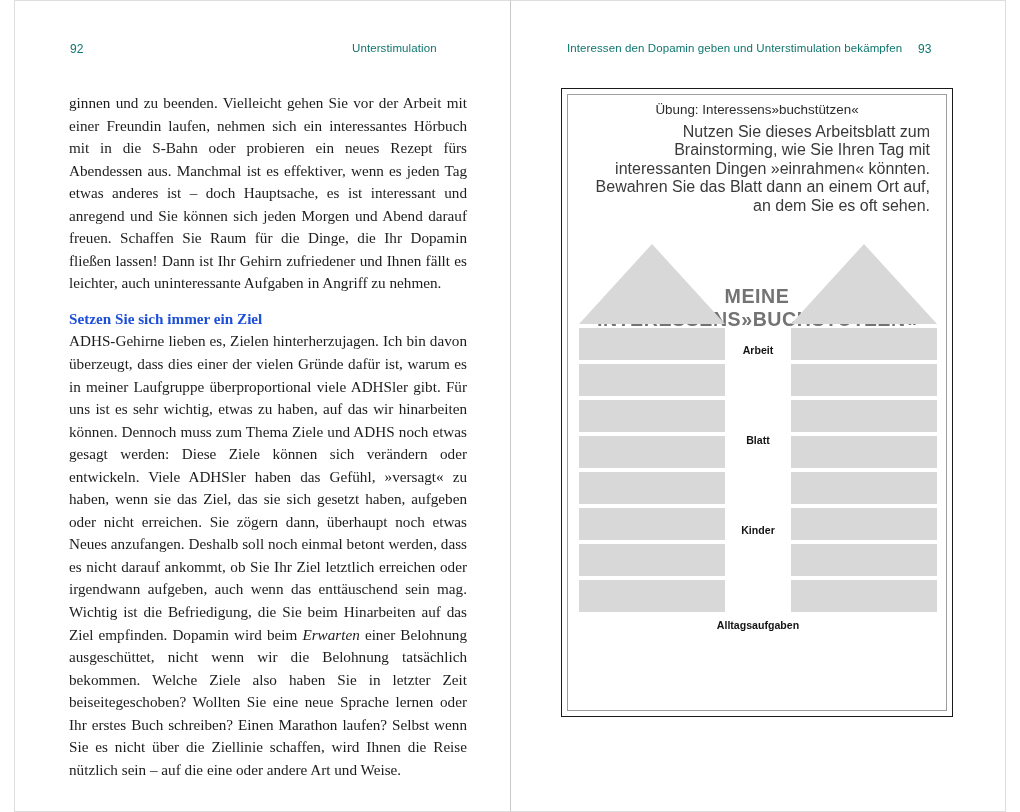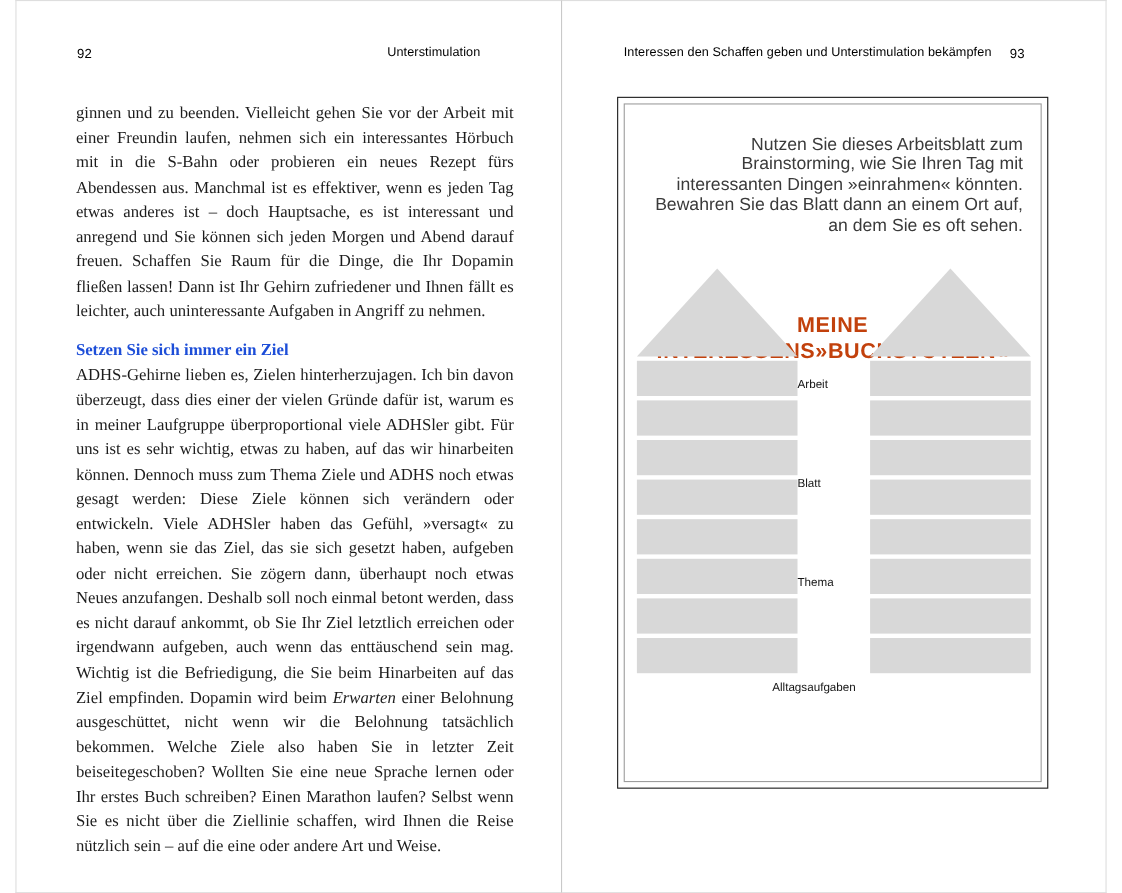--- a/index.html
+++ b/index.html
@@ -26,21 +26,21 @@
     box-sizing: border-box;
   }
   .page.left  { left: 14px;  width: 496px; border: 1px solid #dedede; border-right: none; }
   .page.right { left: 510px; width: 496px; border: 1px solid #dedede; border-left: 1px solid #c9c9c9; }
 
   
   .runhead {
     position: absolute;
     font-family: "Liberation Sans", "DejaVu Sans", sans-serif;
     font-size: 11.5px;
-    color: #000000;
+    color: #0f766e;
     letter-spacing: .1px;
     white-space: nowrap;
   }
   .runhead.folio { font-size: 12px; }
 
   #left-folio    { left: 70px;  top: 42px; }
   #left-title    { left: 352px; top: 42px; }
   #right-title   { left: 567px; top: 42px; }
   #right-folio   { left: 918px; top: 42px; }
 
@@ -107,21 +107,21 @@
     color: #3a3a3a;
   }
   #ws-title {
     position: absolute;
     left: 10px; right: 10px;
     top: 196px;
     text-align: center;
     font-size: 19.6px;
     font-weight: bold;
     letter-spacing: .55px;
-    color: #c2410c;
+    color: #737373;
   }
 
   
   .bookend {
     position: absolute;
     width: 146px;
   }
   #bookend-left  { left: 17px;  top: 155px; }
   #bookend-right { left: 229px; top: 155px; }
 
@@ -139,55 +139,57 @@
     margin-top: 4px;
     box-sizing: border-box;
   }
   .bookend .bar:first-of-type { margin-top: 0; }
 
   
   .cat-label {
     position: absolute;
     left: 163px;
     width: 66px;
+    text-align: center;
     font-family: "Liberation Sans", "DejaVu Sans", sans-serif;
     font-size: 10.6px;
-    font-weight: normal;
+    font-weight: bold;
     color: #141414;
     white-space: nowrap;
   }
   #cat-0 { top: 255px; }
   #cat-1 { top: 345px; }
   #cat-2 { top: 435px; }
   #cat-3 { top: 530px; left: 140px; width: 112px; }
 </style>
 </head>
 <body>
 
 <div id="spread">
 
   <div class="page left"></div>
   <div class="page right"></div>
 
   <div class="runhead folio" id="left-folio">92</div>
   <div class="runhead" id="left-title">Unterstimulation</div>
-  <div class="runhead" id="right-title">Interessen den Schaffen geben und Unterstimulation bekämpfen</div>
+  <div class="runhead" id="right-title">Interessen den Dopamin geben und Unterstimulation bekämpfen</div>
   <div class="runhead folio" id="right-folio">93</div>
 
   <div id="body-col">
     <p>ginnen und zu beenden. Vielleicht gehen Sie vor der Arbeit mit einer Freundin laufen, nehmen sich ein interessantes Hörbuch mit in die S-Bahn oder probieren ein neues Rezept fürs Abendessen aus. Manchmal ist es effektiver, wenn es jeden Tag etwas anderes ist – doch Hauptsache, es ist interessant und anregend und Sie können sich jeden Morgen und Abend darauf freuen. Schaffen Sie Raum für die Dinge, die Ihr Dopamin fließen lassen! Dann ist Ihr Gehirn zufriedener und Ihnen fällt es leichter, auch uninteressante Aufgaben in Angriff zu nehmen.</p>
 
     <h3 class="lead">Setzen Sie sich immer ein Ziel</h3>
 
     <p><span>ADHS-Gehirne lieben es, Zielen hinterherzujagen. Ich bin davon überzeugt, dass dies einer der vielen Gründe dafür ist, warum es in meiner Laufgruppe überproportional viele ADHSler gibt. Für uns ist es sehr wichtig, etwas zu haben, auf das wir hinarbeiten können. Dennoch muss zum Thema Ziele und ADHS noch etwas gesagt werden: Diese Ziele können sich verändern oder entwickeln. Viele ADHSler haben das Gefühl, »versagt« zu haben, wenn sie das Ziel, das sie sich gesetzt haben, aufgeben oder nicht erreichen. Sie zögern dann, überhaupt noch etwas Neues anzufangen. Deshalb soll noch einmal betont werden, dass es nicht darauf ankommt, ob Sie Ihr Ziel letztlich erreichen oder irgendwann aufgeben, auch wenn das enttäuschend sein mag. Wichtig ist die Befriedigung, die Sie beim Hinarbeiten auf das Ziel empfinden. Dopamin wird beim </span><em>Erwarten</em><span> einer Belohnung ausgeschüttet, nicht wenn wir die Belohnung tatsächlich bekommen. Welche Ziele also haben Sie in letzter Zeit beiseitegeschoben? Wollten Sie eine neue Sprache lernen oder Ihr erstes Buch schreiben? Einen Marathon laufen? Selbst wenn Sie es nicht über die Ziellinie schaffen, wird Ihnen die Reise nützlich sein – auf die eine oder andere Art und Weise.</span></p>
   </div>
 
   <div id="worksheet">
     <div id="worksheet-inner"></div>
 
+    <div id="ws-heading" class="ws-sans">Übung: Interessens»buchstützen«</div>
 
     <div id="ws-intro" class="ws-sans">Nutzen Sie dieses Arbeitsblatt zum Brainstorming, wie Sie Ihren Tag mit interessanten Dingen »einrahmen« könnten. Bewahren Sie das Blatt dann an einem Ort auf, an dem Sie es oft sehen.</div>
 
     <div id="ws-title" class="ws-sans">MEINE INTERESSENS»BUCHSTÜTZEN«</div>
 
     <div class="bookend" id="bookend-left">
       <div class="cap"></div>
       <div class="bar"></div>
       <div class="bar"></div>
       <div class="bar"></div>
@@ -205,17 +207,17 @@
       <div class="bar"></div>
       <div class="bar"></div>
       <div class="bar"></div>
       <div class="bar"></div>
       <div class="bar"></div>
       <div class="bar"></div>
     </div>
 
     <div class="cat-label" id="cat-0">Arbeit</div>
     <div class="cat-label" id="cat-1">Blatt</div>
-    <div class="cat-label" id="cat-2">Thema</div>
+    <div class="cat-label" id="cat-2">Kinder</div>
     <div class="cat-label" id="cat-3">Alltagsaufgaben</div>
   </div>
 
 </div>
 
 </body></html>

